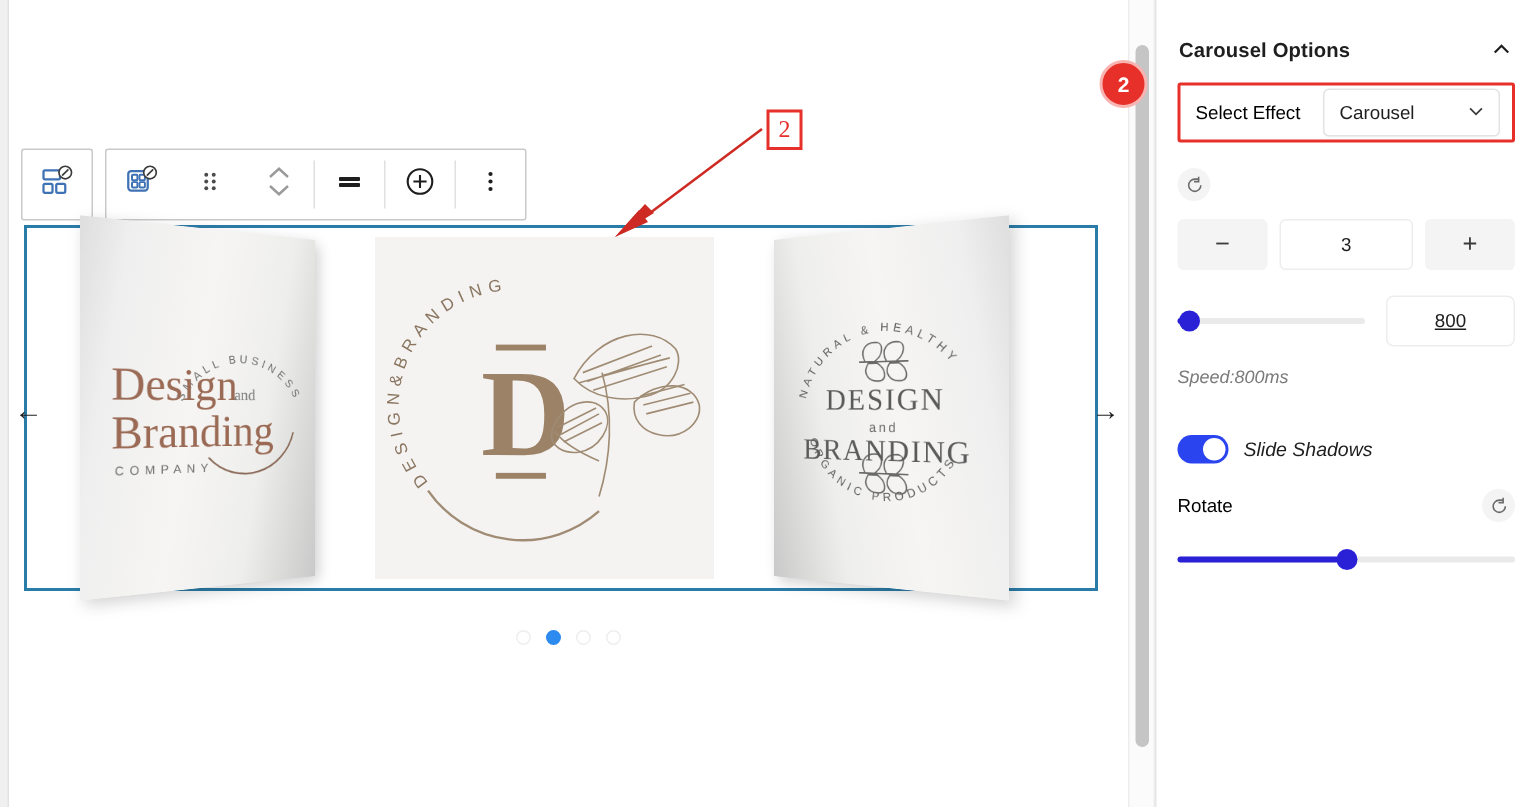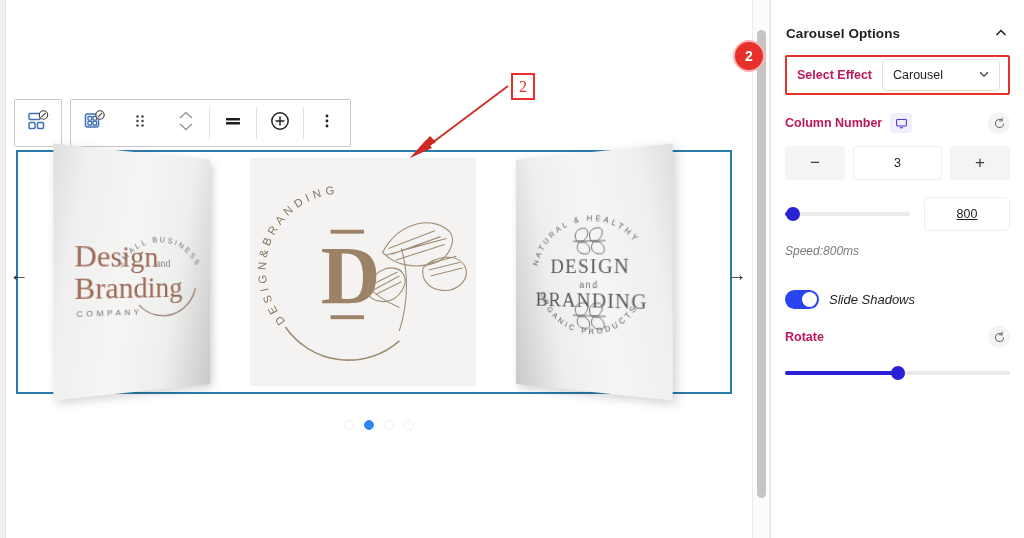--- a/index.html
+++ b/index.html
@@ -123,21 +123,21 @@
     height: 34px; padding: 0 1px;
   }
   .panel-title { font-size: 13.5px; font-weight: bold; color: #1e1e1e; letter-spacing: .1px; }
   .chev { width: 16px; height: 16px; color: #1e1e1e; cursor: pointer; }
 
   .row-effect {
     display: flex; align-items: center; justify-content: space-between;
     border: 2px solid #e8302a; border-radius: 2px;
     height: 40px; padding: 0 8px 0 10px; margin-top: 5px;
   }
-  .lbl { font-size: 12.5px; color: #be185d; font-weight: bold; }
+  .lbl { font-size: 12.5px; color: #000000; }
   .select {
     width: 118px; height: 32px; border: 1px solid #e3e3e3; border-radius: 4px;
     background: #fff; display: flex; align-items: center; justify-content: space-between;
     padding: 0 8px 0 10px; font-size: 12.5px; color: #1e1e1e; cursor: pointer;
     box-shadow: 0 1px 1px rgba(0,0,0,.03);
   }
 
   .field { margin-top: 17px; }
   .field-head { display: flex; align-items: center; justify-content: space-between; height: 22px; }
   .field-head-left { display: flex; align-items: center; gap: 8px; }
@@ -430,29 +430,20 @@
         <span>
           <svg width="14" height="14" viewBox="0 0 16 16" fill="none" stroke="#3c3c3c" stroke-width="1.4">
             <path d="M3.5 6 L8 10.5 L12.5 6"></path>
           </svg>
         </span>
       </div>
     </div>
 
     <div class="field">
       <div class="field-head">
-        <div class="field-head-left">
-          <span class="lbl">Column Number</span>
-          <span class="device-icon">
-            <svg width="13" height="13" viewBox="0 0 16 16" fill="none" stroke="#4a34d6" stroke-width="1.3">
-              <rect x="2" y="3" width="12" height="8" rx="1"></rect>
-              <path d="M6 13.2 H10"></path>
-            </svg>
-          </span>
-        </div>
         <span class="reset-icon">
           <svg width="13" height="13" viewBox="0 0 16 16" fill="none" stroke="#6b6b6b" stroke-width="1.3">
             <path d="M13 8 A5 5 0 1 1 8 3 L11 3"></path>
             <path d="M11.2 1 L11.2 5 L7.4 5"></path>
           </svg>
         </span>
       </div>
       <div class="stepper">
         <div class="step-btn">−</div>
         <div class="step-val">3</div>

